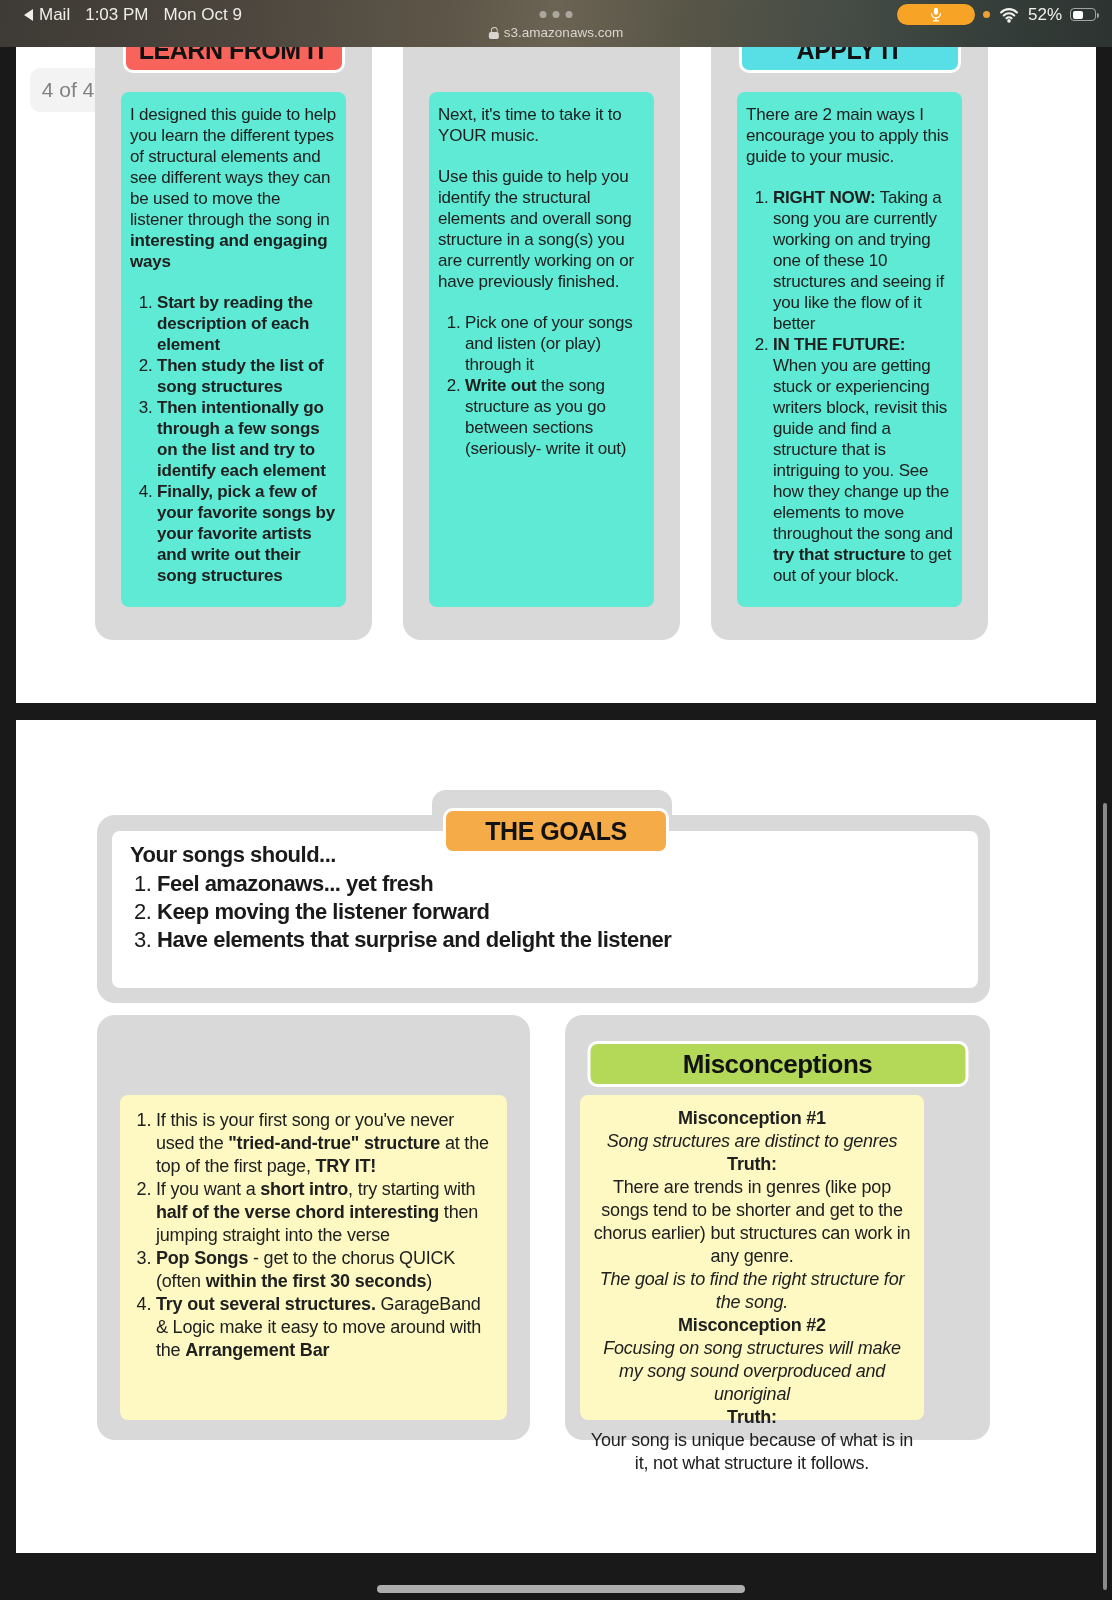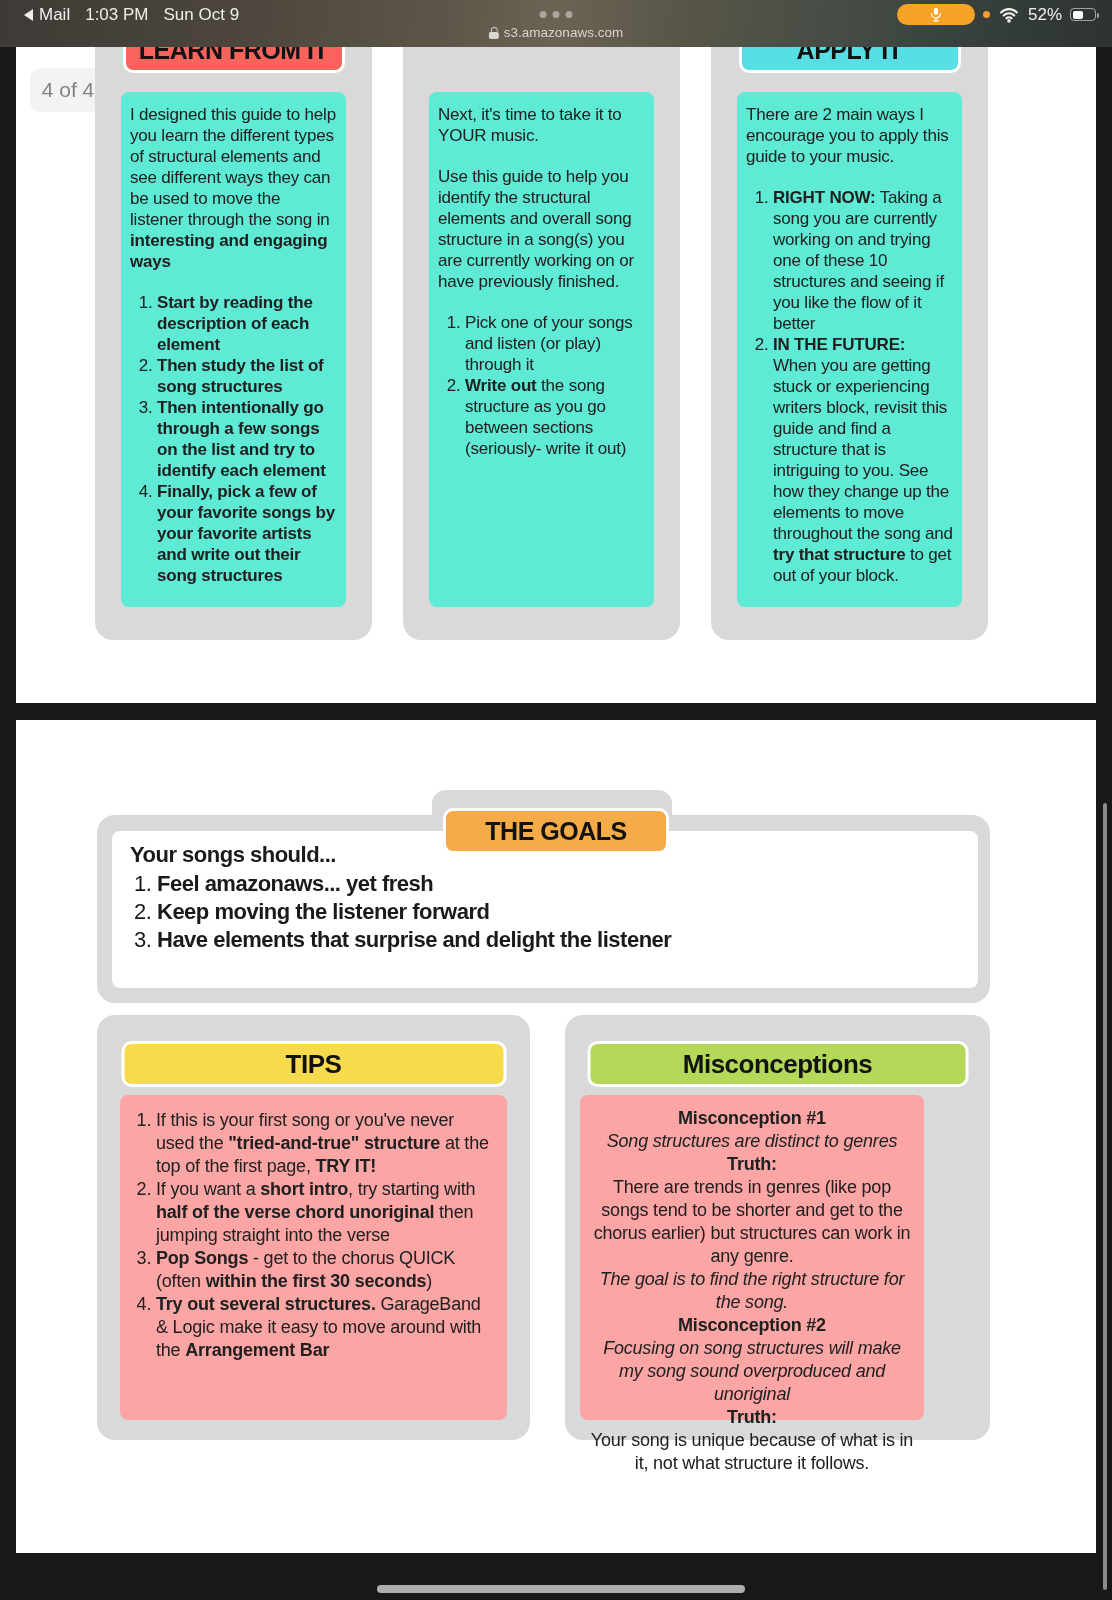--- a/index.html
+++ b/index.html
@@ -70,21 +70,21 @@
   .goals-inner ol{margin:2px 0 0;padding-left:27px;font-weight:700;font-size:22px;line-height:28px;letter-spacing:-.5px;}
   .goals-foot{margin:3px 20px 0 0;text-align:right;font-style:italic;font-size:20px;color:#222;}
   
   .bcard{position:absolute;top:295px;height:425px;background:#d9d9d9;border-radius:18px;}
   .tips-card{left:81px;width:433px;}
   .misc-card{left:549px;width:425px;}
   .bcard .pill{top:26px;height:46px;font-size:26px;}
   .tips-card .pill{width:385px;}
   .misc-card .pill{width:381px;}
   .binner{
-    position:absolute;top:80px;background:#fca5a5;border-radius:8px;color:#202020;
+    position:absolute;top:80px;background:#fef9c3;border-radius:8px;color:#202020;
     font-size:18px;line-height:23px;letter-spacing:-.2px;
   }
   .tips-inner{left:23px;width:387px;height:325px;padding:14px 10px;}
   .tips-inner ol{margin:0;padding-left:26px;}
   .misc-inner{left:15px;width:344px;height:325px;padding:12px 10px;text-align:center;}
   .mline{margin:0;}
   
   .scrollbar{position:absolute;left:1103px;top:803px;width:4px;height:787px;border-radius:2px;background:#8b8b8b;z-index:5;}
   .home-indicator{position:absolute;left:377px;top:1585px;width:368px;height:8px;border-radius:4px;background:#aeaeae;z-index:5;}
 </style>
@@ -149,27 +149,24 @@
     <div class="goals-inner">
       <p class="goals-lead">Your songs should...</p>
       <ol>
         <li><span style="font-weight: 700;">Feel amazonaws... yet fresh</span></li>
         <li><span style="font-weight: 700;">Keep moving the listener forward</span></li>
         <li><span style="font-weight: 700;">Have elements that surprise and delight the listener</span></li>
       </ol>
     </div>
 
     <section class="bcard tips-card">
-      <div class="pill" style="background: rgb(248, 219, 77);">
-        <span>TIPS</span>
-      </div>
       <div class="binner tips-inner">
         <ol>
           <li><span>If this is your first song or you've never used the </span><span style="font-weight: 700;">"tried-and-true" structure</span><span> at the top of the first page, </span><span style="font-weight: 700;">TRY IT!</span></li>
-          <li><span>If you want a </span><span style="font-weight: 700;">short intro</span><span>, try starting with </span><span style="font-weight: 700;">half of the verse chord unoriginal</span><span> then jumping straight into the verse</span></li>
+          <li><span>If you want a </span><span style="font-weight: 700;">short intro</span><span>, try starting with </span><span style="font-weight: 700;">half of the verse chord interesting</span><span> then jumping straight into the verse</span></li>
           <li><span style="font-weight: 700;">Pop Songs</span><span> - get to the chorus QUICK (often </span><span style="font-weight: 700;">within the first 30 seconds</span><span>)</span></li>
           <li><span style="font-weight: 700;">Try out several structures.</span><span> GarageBand &amp; Logic make it easy to move around with the </span><span style="font-weight: 700;">Arrangement Bar</span></li>
         </ol>
       </div>
     </section>
 
     <section class="bcard misc-card">
       <div class="pill" style="background: rgb(180, 217, 88);">
         <span>Misconceptions</span>
       </div>
@@ -190,21 +187,21 @@
   <div class="scrollbar"></div>
   <div class="home-indicator"></div>
 
   <header class="toolbar">
     <div class="sb-left">
       <div class="grp">
         <span class="back-tri"></span>
         <span>Mail</span>
       </div>
       <span>1:03 PM</span>
-      <span>Sun Oct 9</span>
+      <span>Mon Oct 9</span>
     </div>
 
     <div class="tab-dots">
       <i></i>
         <i></i>
         <i></i>
     </div>
 
     <div class="url-row">
       <span class="lock">

